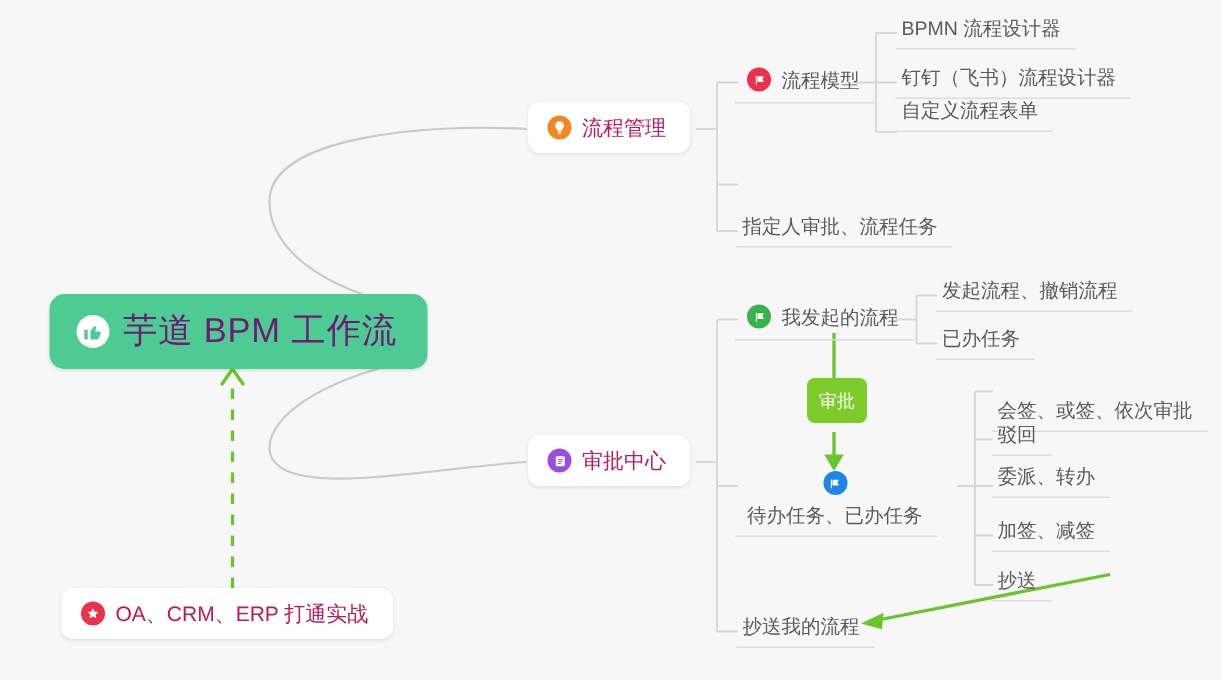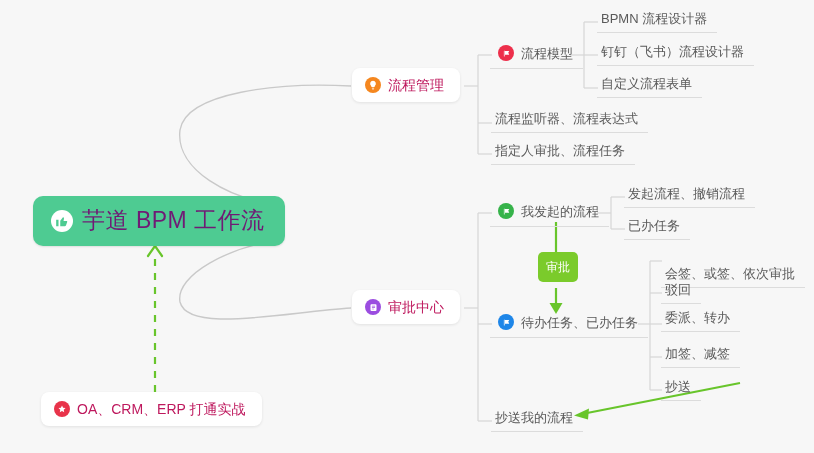--- a/index.html
+++ b/index.html
@@ -151,27 +151,24 @@
     </span>
     <span class="label">流程模型</span>
   </div>
 
   <div class="leaf-node plain" style="left:597px;top:12px;">
     <span class="label">BPMN 流程设计器</span>
   </div>
   <div class="leaf-node plain" style="left:597px;top:45px;">
     <span class="label">钉钉（飞书）流程设计器</span>
   </div>
-  <div class="leaf-node plain" style="left:597px;top:77px;">
+  <div class="leaf-node plain" style="left:597px;top:67px;">
     <span class="label">自定义流程表单</span>
   </div>
 
-  <div class="leaf-node plain" style="left:491px;top:112px;">
-    <span class="label">流程监听器、流程表达式</span>
-  </div>
   <div class="leaf-node plain" style="left:491px;top:144px;">
     <span class="label">指定人审批、流程任务</span>
   </div>
 
   <div class="card-node" style="left:352px;top:290px;">
     <span class="icon" style="background:#9B4DE0;">
       <svg width="9" height="9" viewBox="0 0 24 24" fill="#ffffff">
         <rect x="4" y="3" width="16" height="18" rx="2.5"></rect>
         <rect x="7.5" y="7.5" width="9" height="1.7" rx=".85" fill="#9B4DE0"></rect>
         <rect x="7.5" y="11.3" width="9" height="1.7" rx=".85" fill="#9B4DE0"></rect>
@@ -191,25 +188,25 @@
     <span class="label">我发起的流程</span>
   </div>
 
   <div class="leaf-node plain" style="left:624px;top:187px;">
     <span class="label">发起流程、撤销流程</span>
   </div>
   <div class="leaf-node plain" style="left:624px;top:219px;">
     <span class="label">已办任务</span>
   </div>
 
-  <div class="tag-node" style="left:538px;top:252px;font-family:Liberation Mono, monospace;">
+  <div class="tag-node" style="left:538px;top:252px;">
     <span class="label">审批</span>
   </div>
 
-  <div class="leaf-node" style="left:490px;top:314px;">
+  <div class="leaf-node" style="left:490px;top:314px;flex-direction:column;">
     <span class="icon" style="background:#1E86E8;">
       <svg width="9" height="9" viewBox="0 0 24 24" fill="#ffffff">
         <rect x="5" y="4" width="2" height="16" rx="1"></rect>
         <path d="M8 5h10.5a.6.6 0 0 1 .5.95L16.6 10l2.4 4.05a.6.6 0 0 1-.5.95H8z"></path>
       </svg>
     </span>
     <span class="label">待办任务、已办任务</span>
   </div>
 
   <div class="leaf-node plain" style="left:661px;top:251px;margin-top:16px;">

